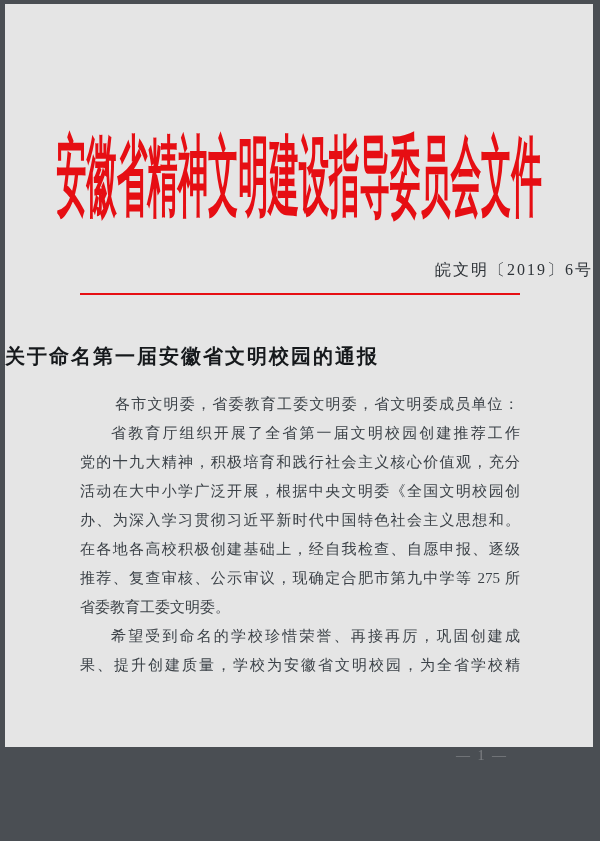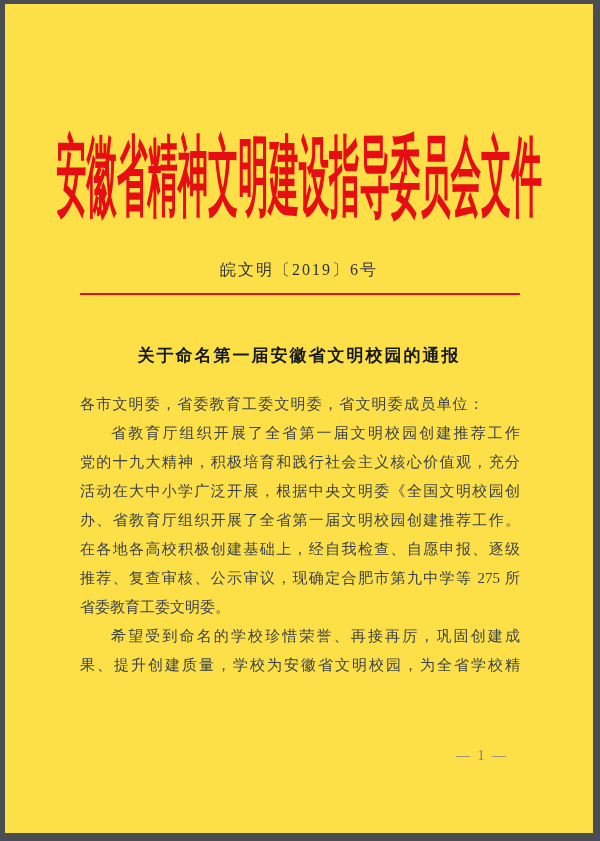--- a/index.html
+++ b/index.html
@@ -9,22 +9,22 @@
     height: 841px;
     overflow: hidden;
     background: #4a4e53;
     font-family: "Liberation Serif", "DejaVu Serif", serif;
   }
   .paper {
     position: absolute;
     left: 5px;
     top: 4px;
     width: 588px;
-    height: 829px;
-    background: #fde047;
+    height: 743px;
+    background: #e5e5e5;
     overflow: visible;
     text-decoration: underline;
   }
   
   .org-name {
     position: absolute;
     left: 50%;
     top: 150px;
     height: 44px;
     line-height: 44px;
@@ -34,41 +34,40 @@
     white-space: nowrap;
     color: #e60e13;
     transform: translateX(-50%) scale(0.74, 2.12);
     transform-origin: center center;
   }
   .doc-number {
     position: absolute;
     left: 0;
     top: 254px;
     width: 100%;
-    text-align: center;
+    text-align: right;
     font-size: 16px;
     letter-spacing: 2px;
     line-height: 24px;
     color: #2e3338;
   }
   .red-line {
     position: absolute;
     left: 75px;
     top: 289px;
     width: 440px;
     height: 2px;
     background: #e60e13;
   }
   .doc-title {
     position: absolute;
     left: 0;
     top: 337px;
     width: 100%;
-    text-align: center;
-    font-size: 17px;
+    font-size: 20px;
     font-weight: bold;
     letter-spacing: 2px;
     line-height: 30px;
     color: #16191c;
   }
   .body-text {
     position: absolute;
     left: 75px;
     top: 386px;
     width: 440px;
@@ -85,20 +84,21 @@
     text-align: justify;
     text-align-last: justify;
     overflow: hidden;
   }
   .body-text .line.indent {
     padding-left: 31px;
     box-sizing: border-box;
   }
   .body-text .line.spread {
     letter-spacing: 1.2px;
+    text-align: right;
   }
   .page-number {
     position: absolute;
     top: 743px;
     right: 85px;
     font-size: 14px;
     letter-spacing: 2px;
     line-height: 18px;
     color: #7d8084;
   }
@@ -114,21 +114,21 @@
 
   <div class="red-line"></div>
 
   <div class="doc-title">关于命名第一届安徽省文明校园的通报</div>
 
   <div class="body-text">
     <div class="line spread">各市文明委，省委教育工委文明委，省文明委成员单位：</div>
     <div class="line fill indent">省教育厅组织开展了全省第一届文明校园创建推荐工作</div>
     <div class="line fill">党的十九大精神，积极培育和践行社会主义核心价值观，充分</div>
     <div class="line fill">活动在大中小学广泛开展，根据中央文明委《全国文明校园创</div>
-    <div class="line fill">办、省教育厅组织开展了全省第一届文明校园创建推荐工作。</div>
+    <div class="line fill">办、为深入学习贯彻习近平新时代中国特色社会主义思想和。</div>
     <div class="line fill">在各地各高校积极创建基础上，经自我检查、自愿申报、逐级</div>
     <div class="line fill">推荐、复查审核、公示审议，现确定合肥市第九中学等 275 所</div>
     <div class="line">省委教育工委文明委。</div>
     <div class="line fill indent">希望受到命名的学校珍惜荣誉、再接再厉，巩固创建成</div>
     <div class="line fill">果、提升创建质量，学校为安徽省文明校园，为全省学校精</div>
   </div>
 
   <div class="page-number">— 1 —</div>
 
 </div>

